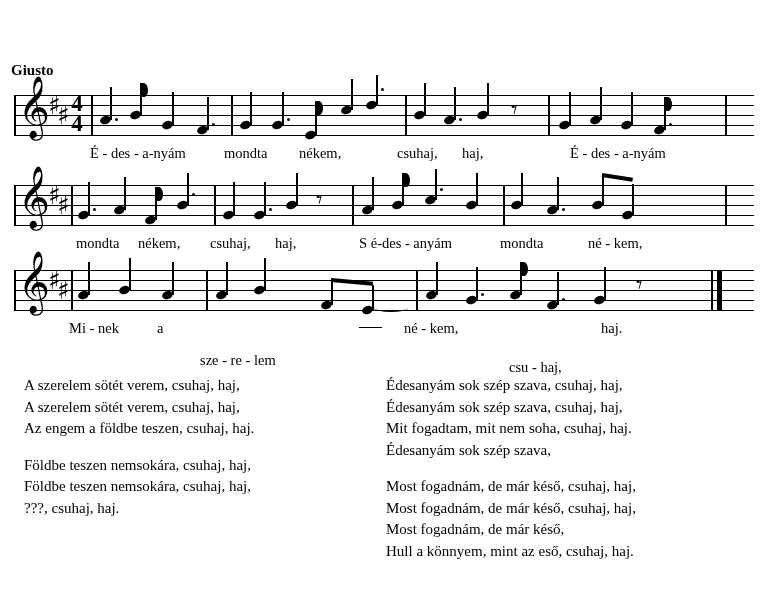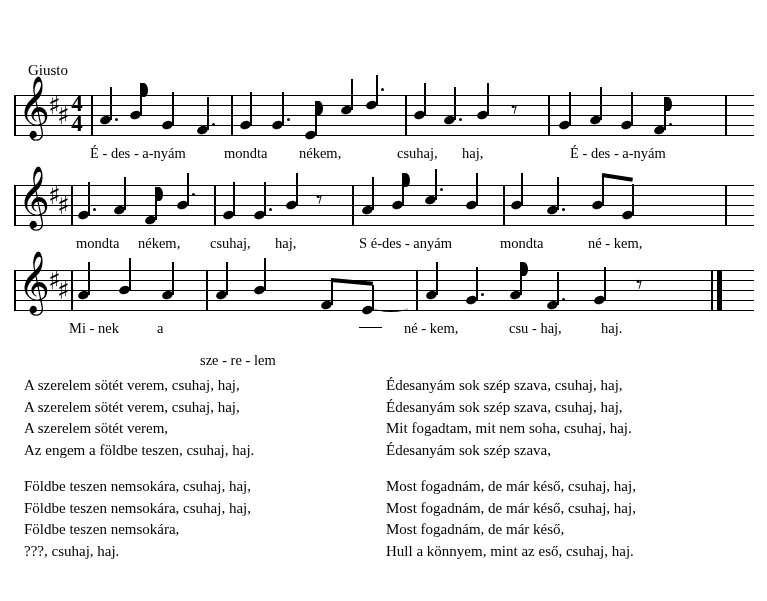--- a/index.html
+++ b/index.html
@@ -26,24 +26,24 @@
     left: 0;
     width: 767px;
     text-align: center;
     font-family: "Liberation Serif", serif;
     font-weight: bold;
     font-size: 28px;
     letter-spacing: 0.5px;
   }
   .tempo {
     position: absolute;
-    left: 28px;
+    left: 11px;
     top: 62px;
     font-family: "Liberation Serif", serif;
-    font-weight: normal;
+    font-weight: bold;
     font-size: 15px;
   }
   
   .system {
     position: absolute;
     left: 14px;
     width: 740px;
   }
   .staff {
     position: relative;
@@ -470,37 +470,35 @@
       <div class="barline" style="left:697px;"></div>
       <div class="barline thick" style="left:703px;"></div>
     </div>
 
     <div class="lyricline" style="top:50px;">
       <span class="lyr" style="left:55px;">Mi - nek</span>
       <span class="lyr" style="left:143px;">a</span>
       <span class="lyr" style="left:186px;margin-top:32px;">sze - re - lem</span>
       <span class="lyr" style="left:345px; top:6px; width:23px; border-bottom:1.4px solid #000; height:1px;"></span>
       <span class="lyr" style="left:390px;">né - kem,</span>
-      <span class="lyr" style="left:495px;">csu - haj,</span>
+      <span class="lyr" style="left:495px;margin-top:39px;">csu - haj,</span>
       <span class="lyr" style="left:587px;">haj.</span>
     </div>
   </div>
 
   <div class="verses">
     <div class="vcol left">
       <div class="vblock">
         <div class="vline">A szerelem sötét verem, csuhaj, haj,</div>
         <div class="vline">A szerelem sötét verem, csuhaj, haj,</div>
-        <div class="vline">A szerelem sötét verem,</div>
         <div class="vline">Az engem a földbe teszen, csuhaj, haj.</div>
       </div>
       <div class="vblock">
         <div class="vline">Földbe teszen nemsokára, csuhaj, haj,</div>
         <div class="vline">Földbe teszen nemsokára, csuhaj, haj,</div>
-        <div class="vline">Földbe teszen nemsokára,</div>
         <div class="vline">???, csuhaj, haj.</div>
       </div>
     </div>
     <div class="vcol right">
       <div class="vblock">
         <div class="vline">Édesanyám sok szép szava, csuhaj, haj,</div>
         <div class="vline">Édesanyám sok szép szava, csuhaj, haj,</div>
         <div class="vline">Mit fogadtam, mit nem soha, csuhaj, haj.</div>
         <div class="vline">Édesanyám sok szép szava,</div>
       </div>

